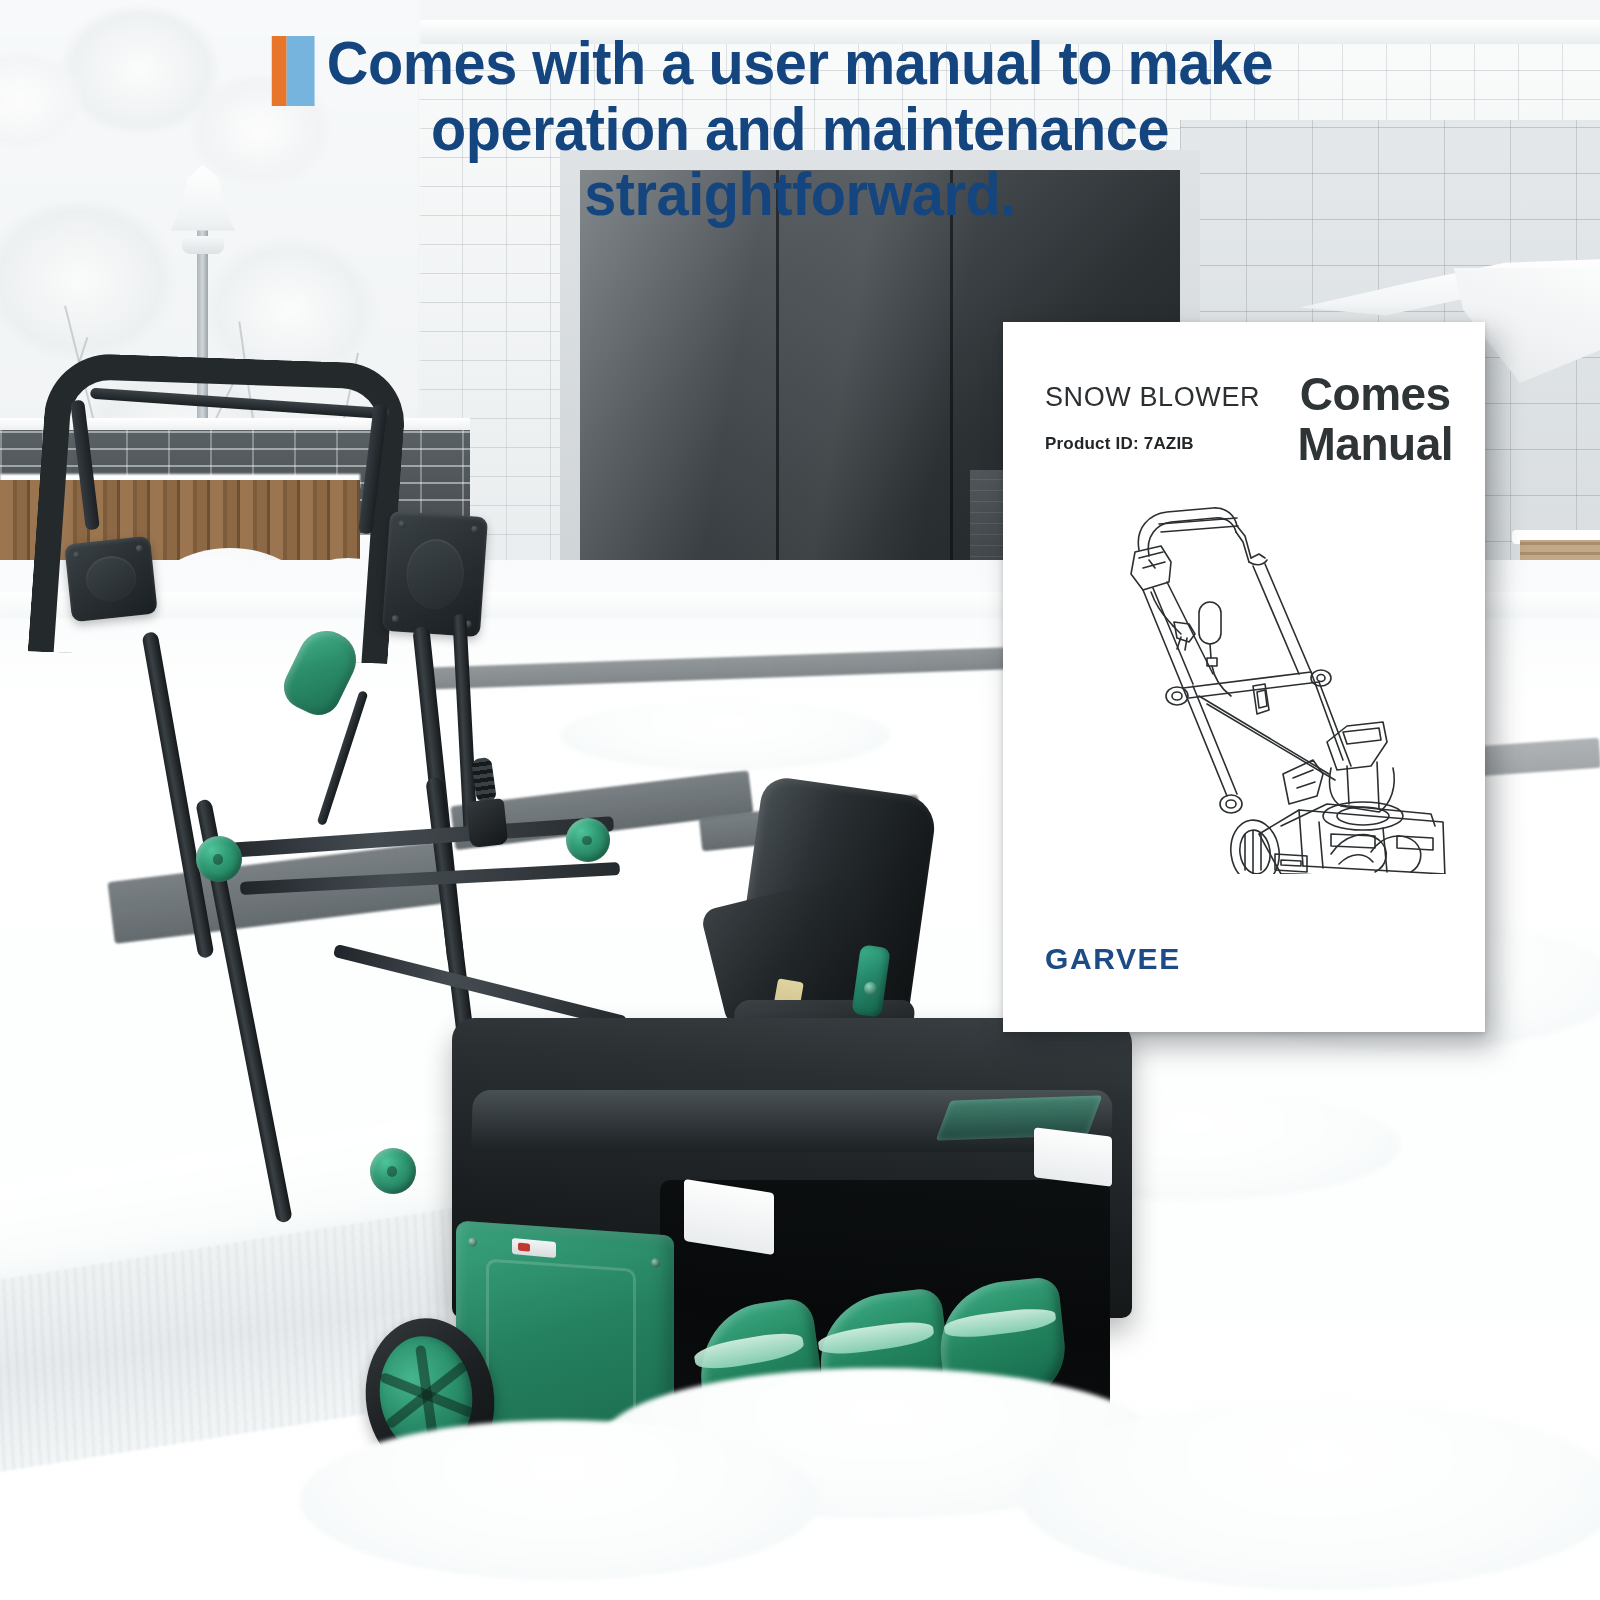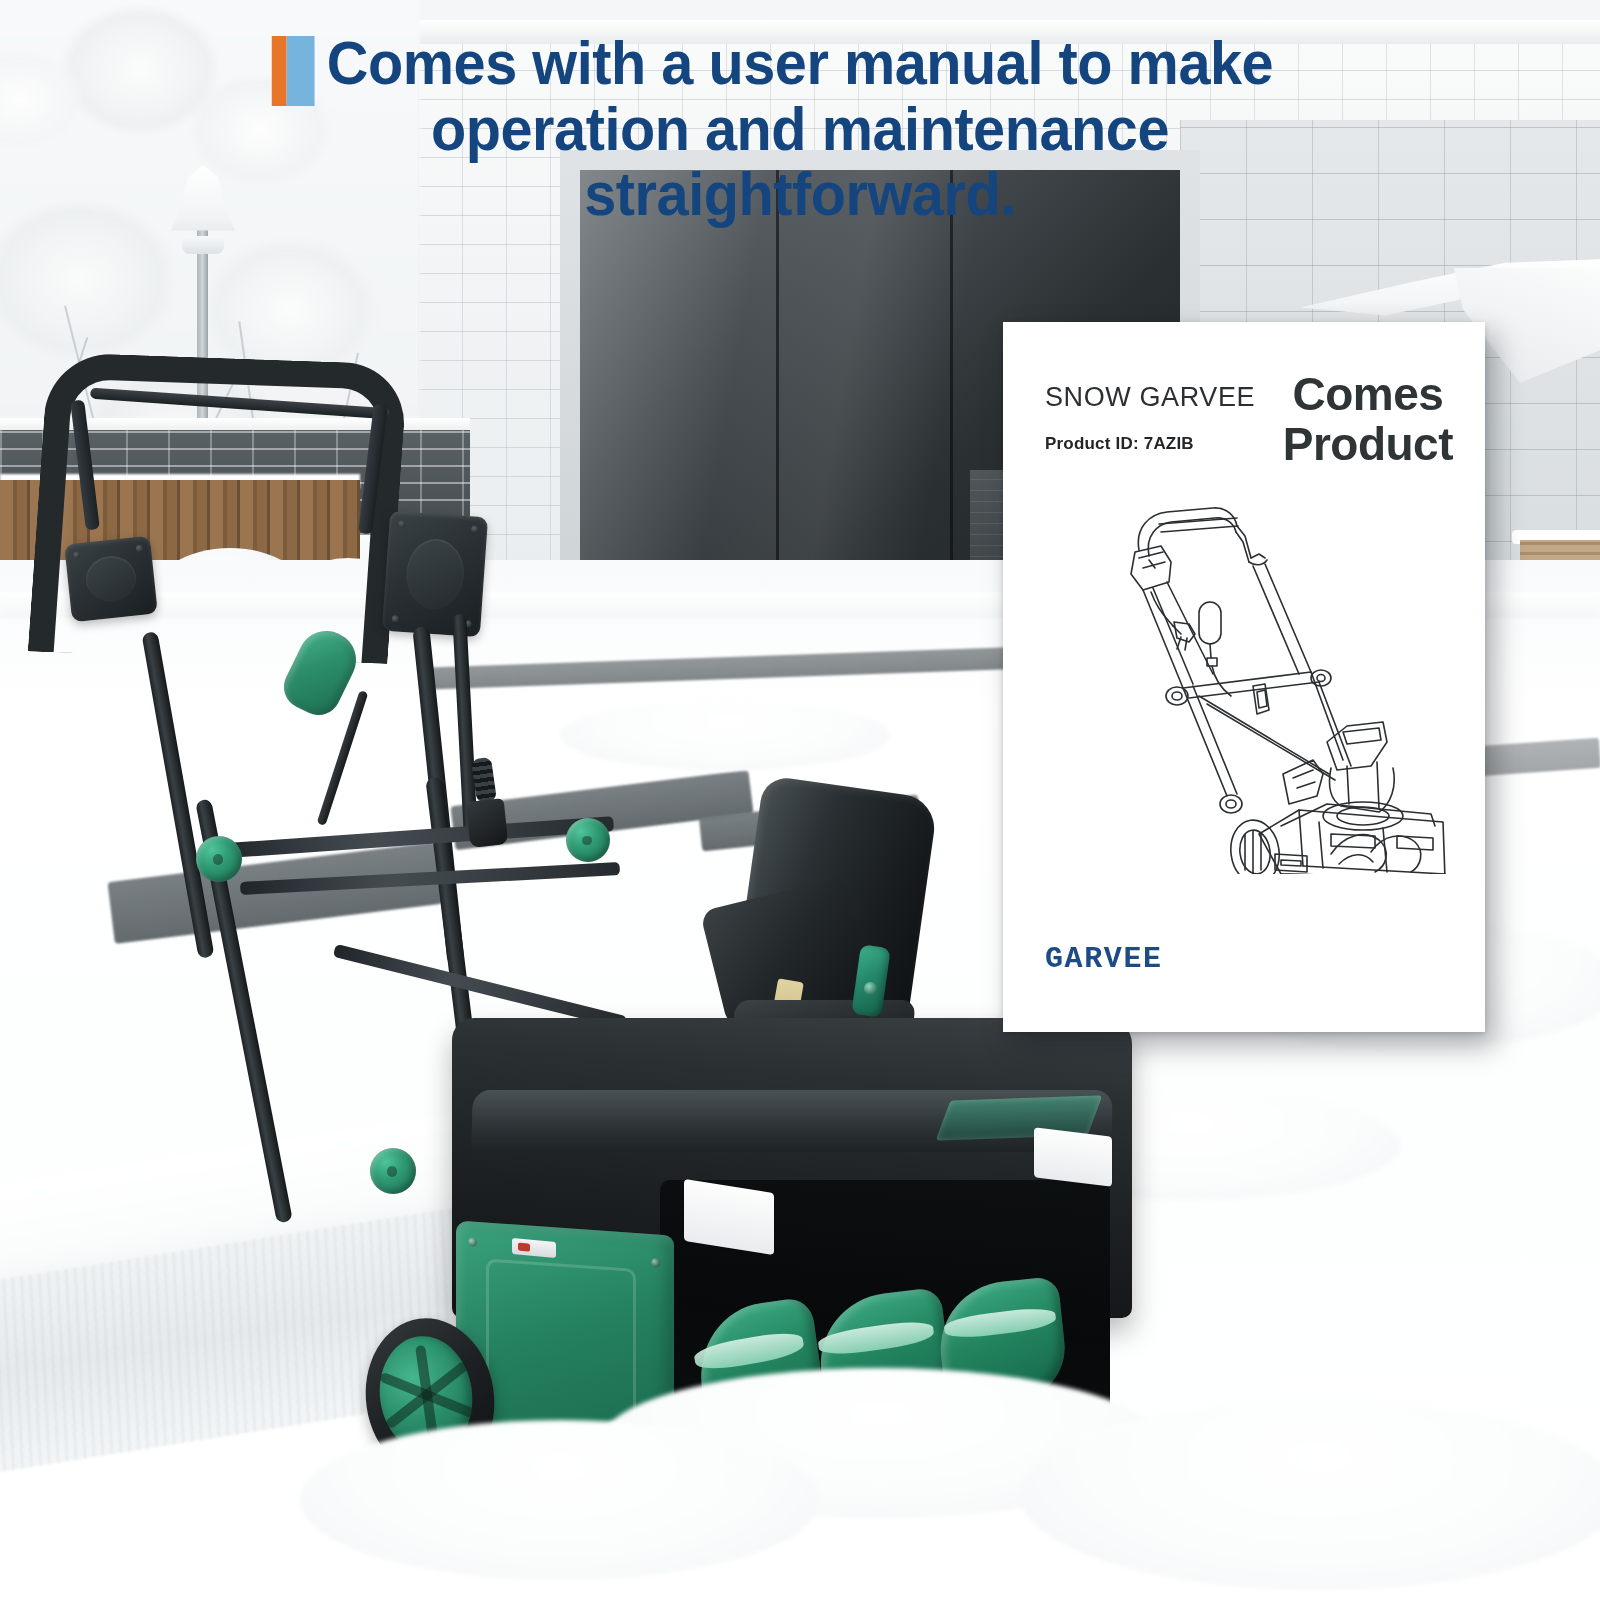--- a/index.html
+++ b/index.html
@@ -501,21 +501,21 @@
   .mc-um {
     position: absolute; right: 32px; top: 48px;
     font-size: 46px; font-weight: 700; line-height: 1.08;
     text-align: center; color: #2f3437;
     font-family: "Liberation Sans", sans-serif;
     letter-spacing: -0.5px;
   }
   .mc-logo {
     position: absolute; left: 42px; bottom: 56px;
     font-size: 30px; font-weight: 700; letter-spacing: 1.6px;
-    color: #1c4b86; font-family: Liberation Mono, monospace;
+    color: #1c4b86; font-family: Liberation Sans, sans-serif;
   }
   .mc-art {
     position: absolute; left: 28px; top: 152px; width: 432px; height: 400px;
   }
   .mc-art svg { width: 100%; height: 100%; display:block; }
 </style>
 </head>
 <body>
 
 <div id="stage">
@@ -665,25 +665,25 @@
     <div class="spoke" style="transform:rotate(52deg)"></div>
     <div class="spoke" style="transform:rotate(-68deg)"></div>
 
     <div class="snow-mound" style="left:600px;  top:1368px; width:560px; height:150px; z-index:5"></div>
     <div class="snow-mound" style="left:300px;  top:1420px; width:520px; height:160px; z-index:6"></div>
     <div class="snow-mound" style="left:1020px; top:1400px; width:600px; height:190px; z-index:6"></div>
   </div>
 
   <div class="manual-card">
     <div class="accent-none"></div>
-    <div class="mc-title">SNOW GARVEE</div>
+    <div class="mc-title">SNOW BLOWER</div>
     <div class="mc-pid">Product ID: 7AZIB</div>
     <div class="mc-um">
       <div>Comes</div>
-      <div>Product</div>
+      <div>Manual</div>
     </div>
 
     <div class="mc-art">
       <svg viewBox="0 0 432 400" xmlns="http://www.w3.org/2000/svg" fill="none" stroke="#2b2f31" stroke-width="1.6" stroke-linecap="round" stroke-linejoin="round">
 
         <path d="M108 76 C104 54 118 40 136 38 L182 34 C196 33 204 42 206 52"></path>
         <path d="M118 82 C114 62 126 50 140 48 L184 44 C196 43 203 50 205 58"></path>
         <path d="M128 50 L206 44"></path>
         <path d="M130 58 L207 52"></path>
 

